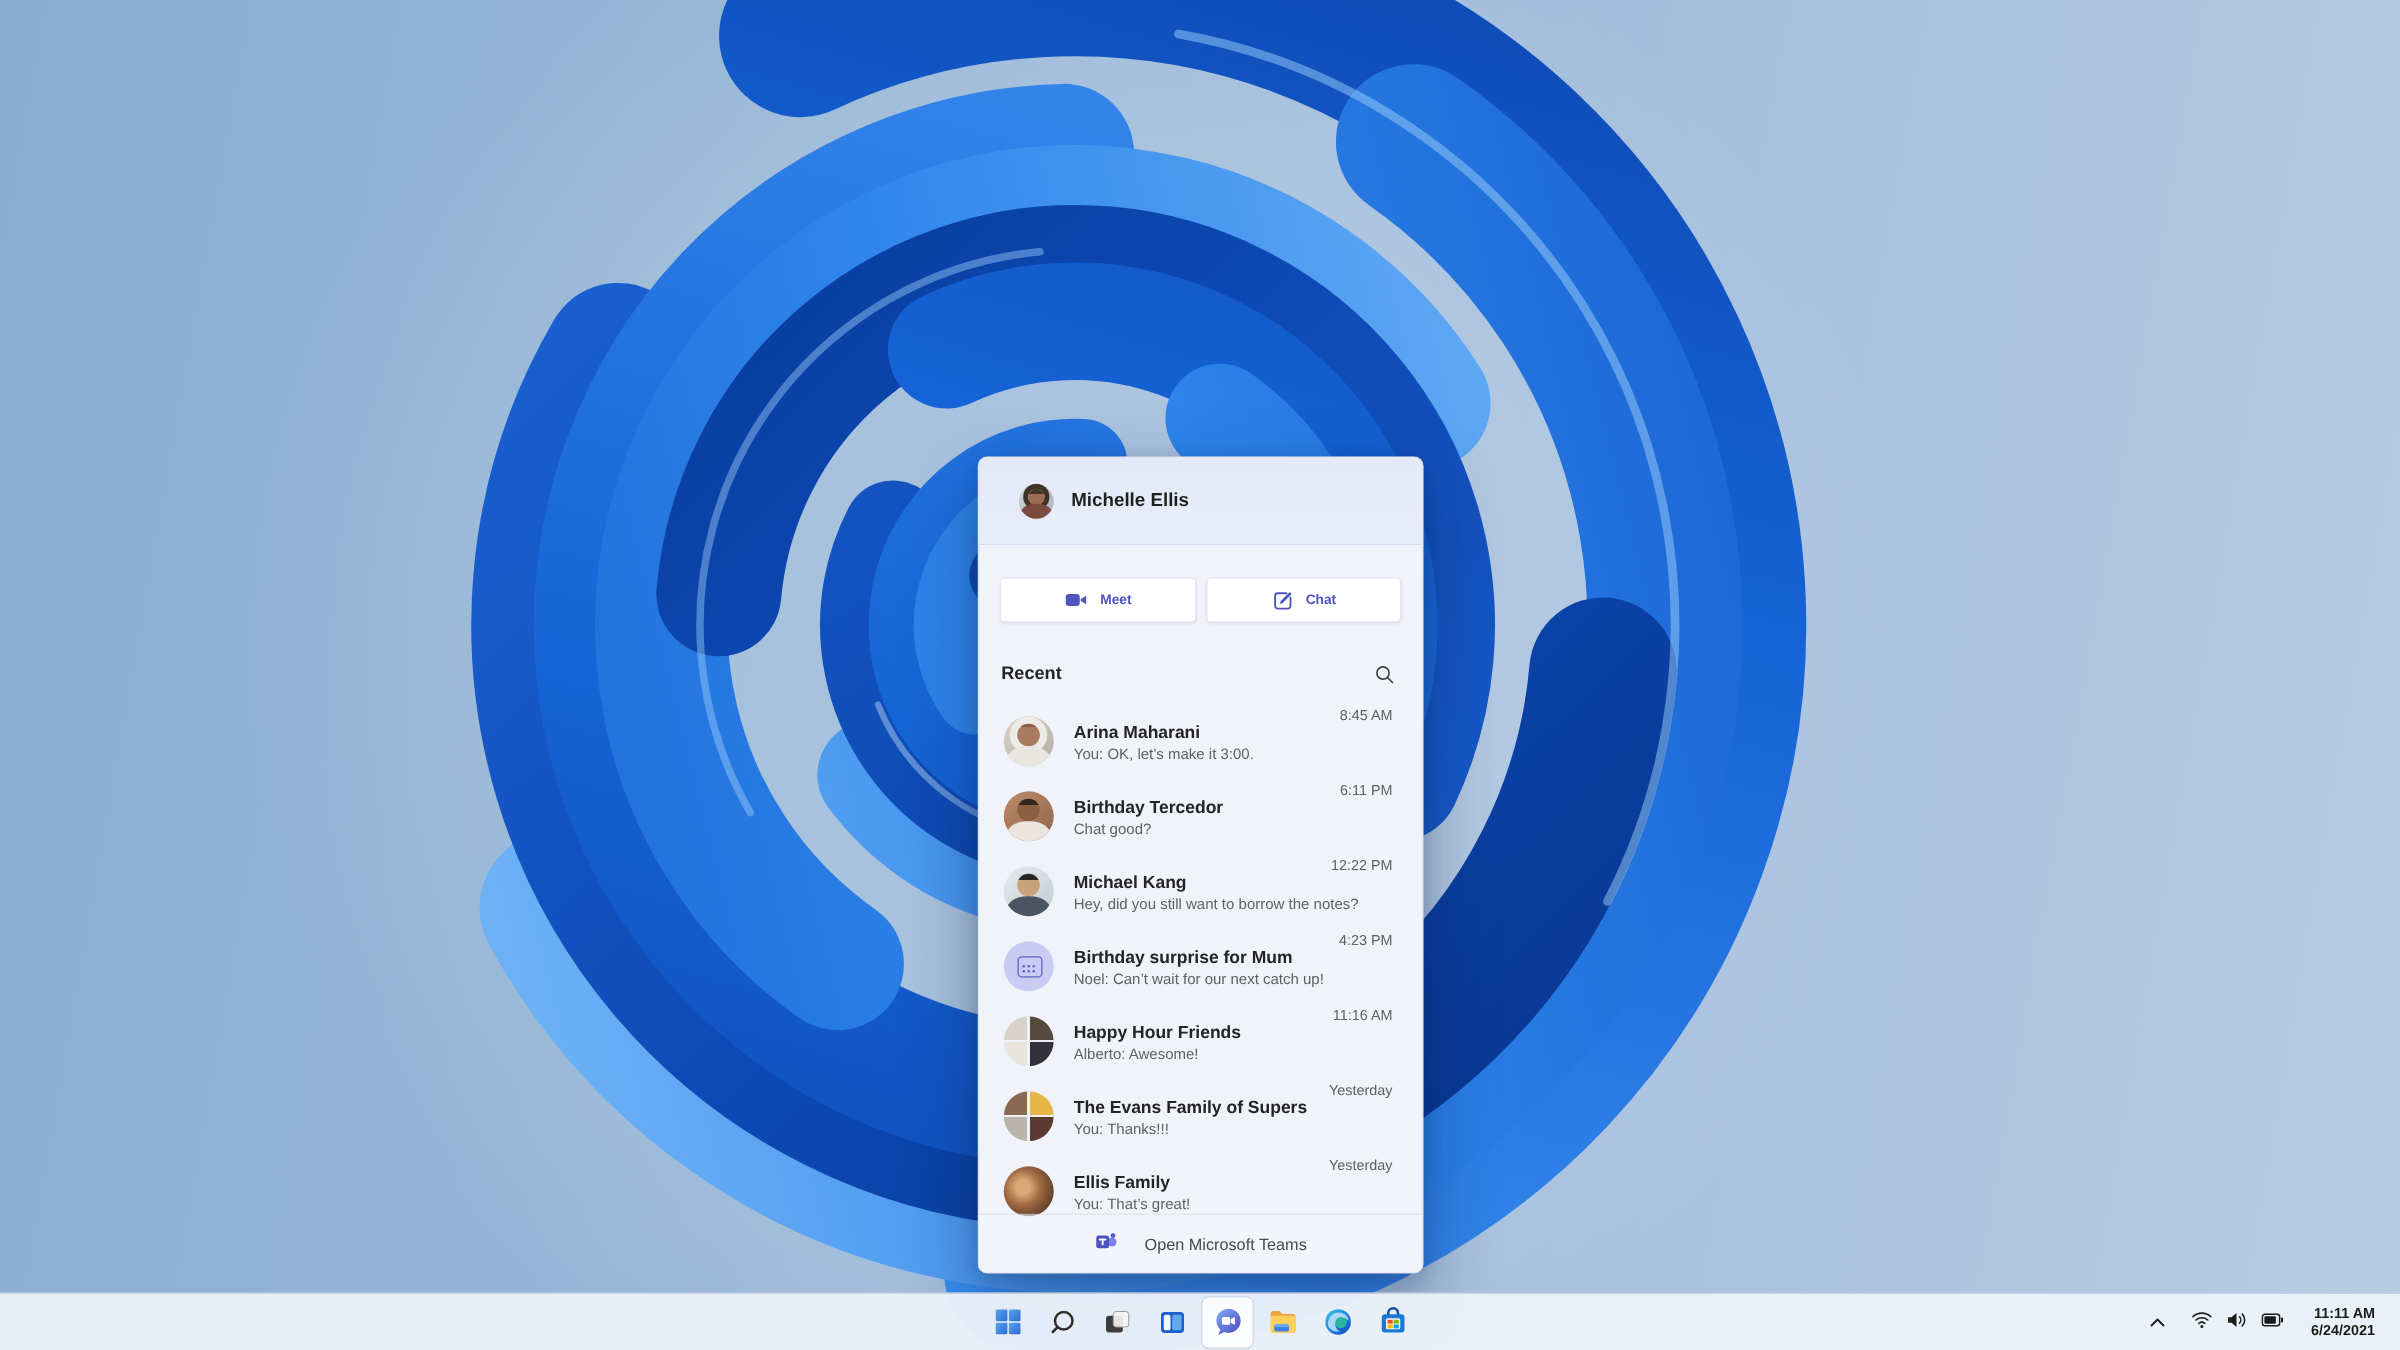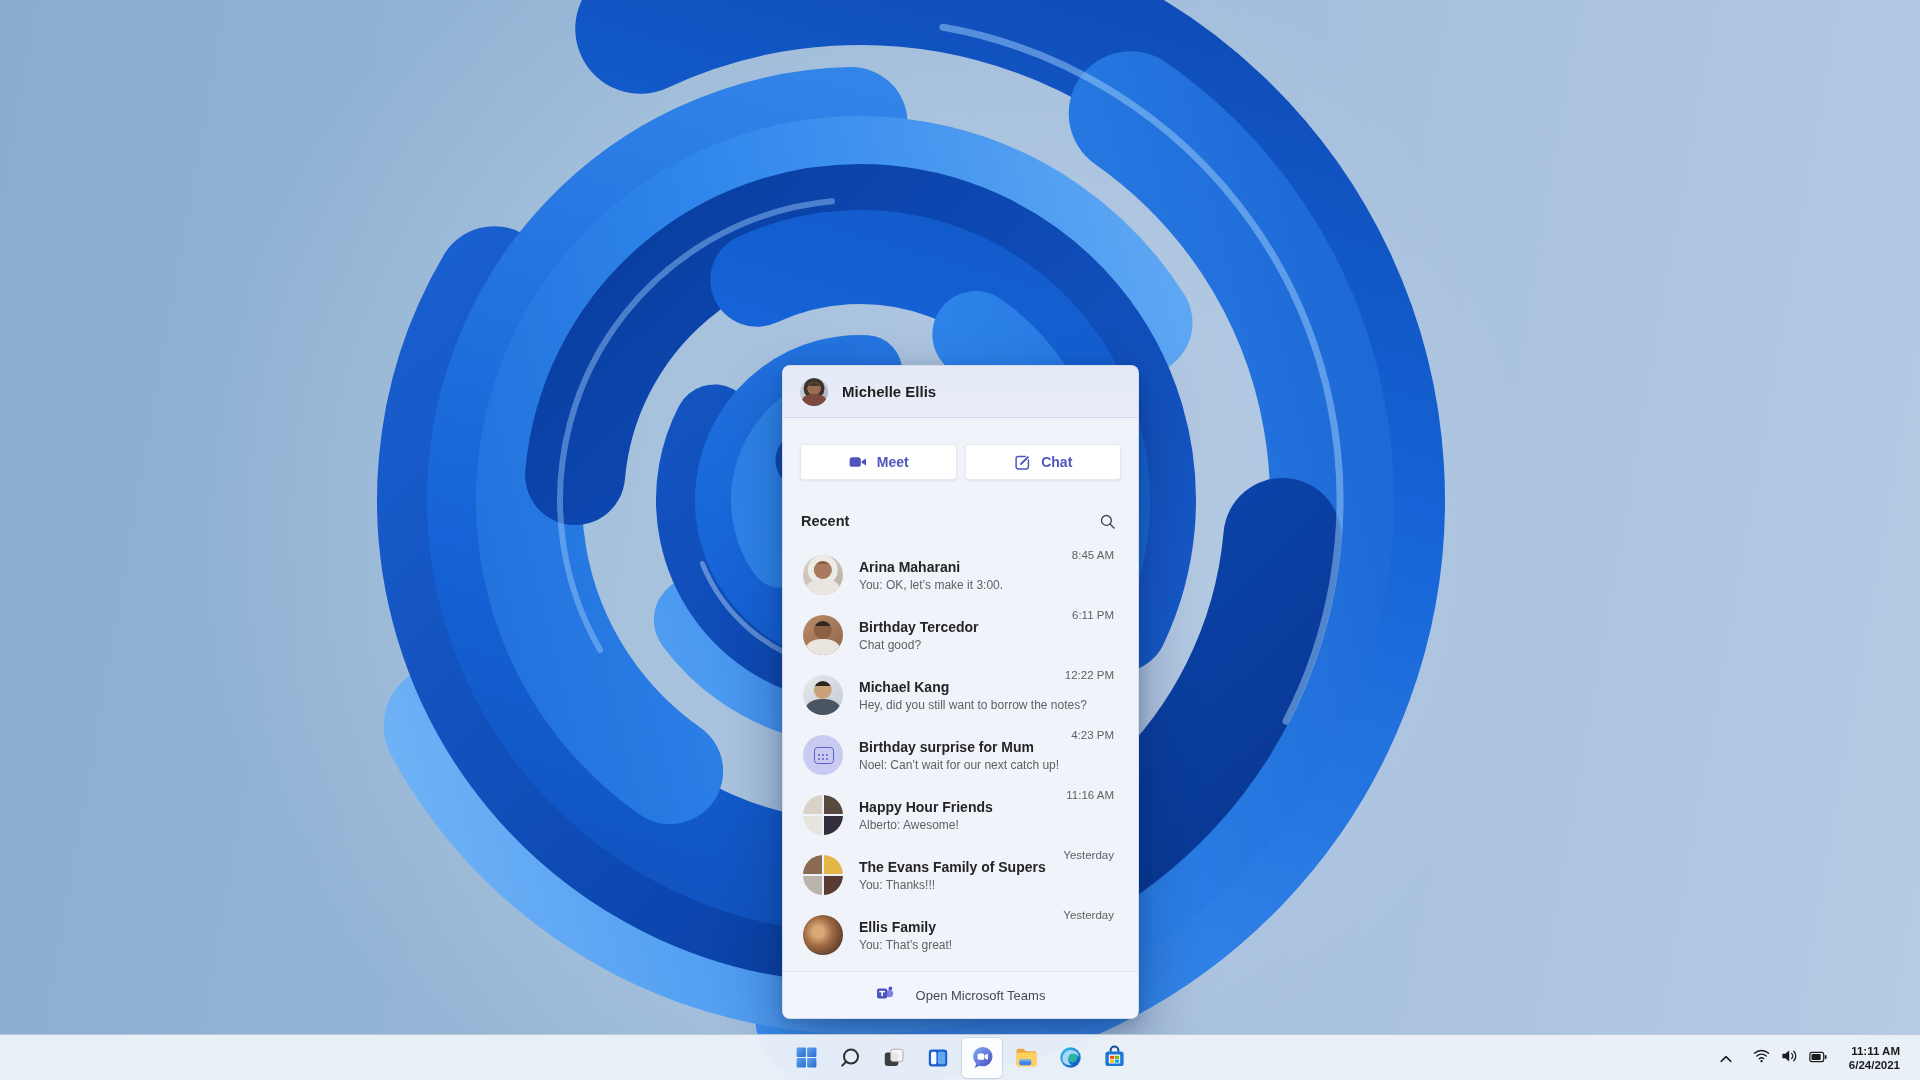--- a/index.html
+++ b/index.html
@@ -14,33 +14,33 @@
 
   
   .chat-flyout{
     position:absolute; left:782px; top:365px; width:357px; height:654px;
     background:#f1f3fb; border-radius:8px;
     border:1px solid rgba(60,80,130,.14);
     box-shadow:0 24px 58px rgba(10,30,70,.38), 0 4px 14px rgba(10,30,70,.18);
     overflow:hidden;
   }
   .flyout-header{
-    height:52px; display:flex; align-items:center; padding:0 17px;
+    height:70px; display:flex; align-items:center; padding:0 32px;
     background:linear-gradient(180deg,#e4e9f7,#e9edf9);
     border-bottom:1px solid rgba(90,110,160,.10);
   }
   .flyout-header .avatar{ width:28px; height:28px; }
   .header-name{ margin-left:14px; font-size:15px; font-weight:700; color:#1f1f1f; }
 
   .action-row{ display:flex; gap:8px; padding:0 17px; margin-top:26px; }
   .action-btn{
     flex:1; height:36px; display:flex; align-items:center; justify-content:center; gap:9px;
     background:#ffffff; border:1px solid rgba(110,120,160,.16); border-radius:4px;
     box-shadow:0 1px 2px rgba(20,30,70,.08); cursor:pointer;
-    font-size:14px; font-weight:700; color:#4f55bf;
+    font-size:11px; font-weight:700; color:#4f55bf;
   }
   .action-btn svg{ display:block; }
 
   .recent-row{ display:flex; align-items:center; justify-content:space-between; padding:0 20px 0 18px; margin-top:30px; }
   .recent-label{ font-size:14.5px; font-weight:700; color:#242424; }
   .search-btn{ width:22px; height:22px; display:flex; align-items:center; justify-content:center; cursor:pointer; }
 
   .conv-list{ margin-top:13px; }
   .conv-row{ height:60px; display:flex; align-items:center; padding:0 24px 0 20px; cursor:pointer; }
   .conv-text{ margin-left:16px; min-width:0; flex:1; }

